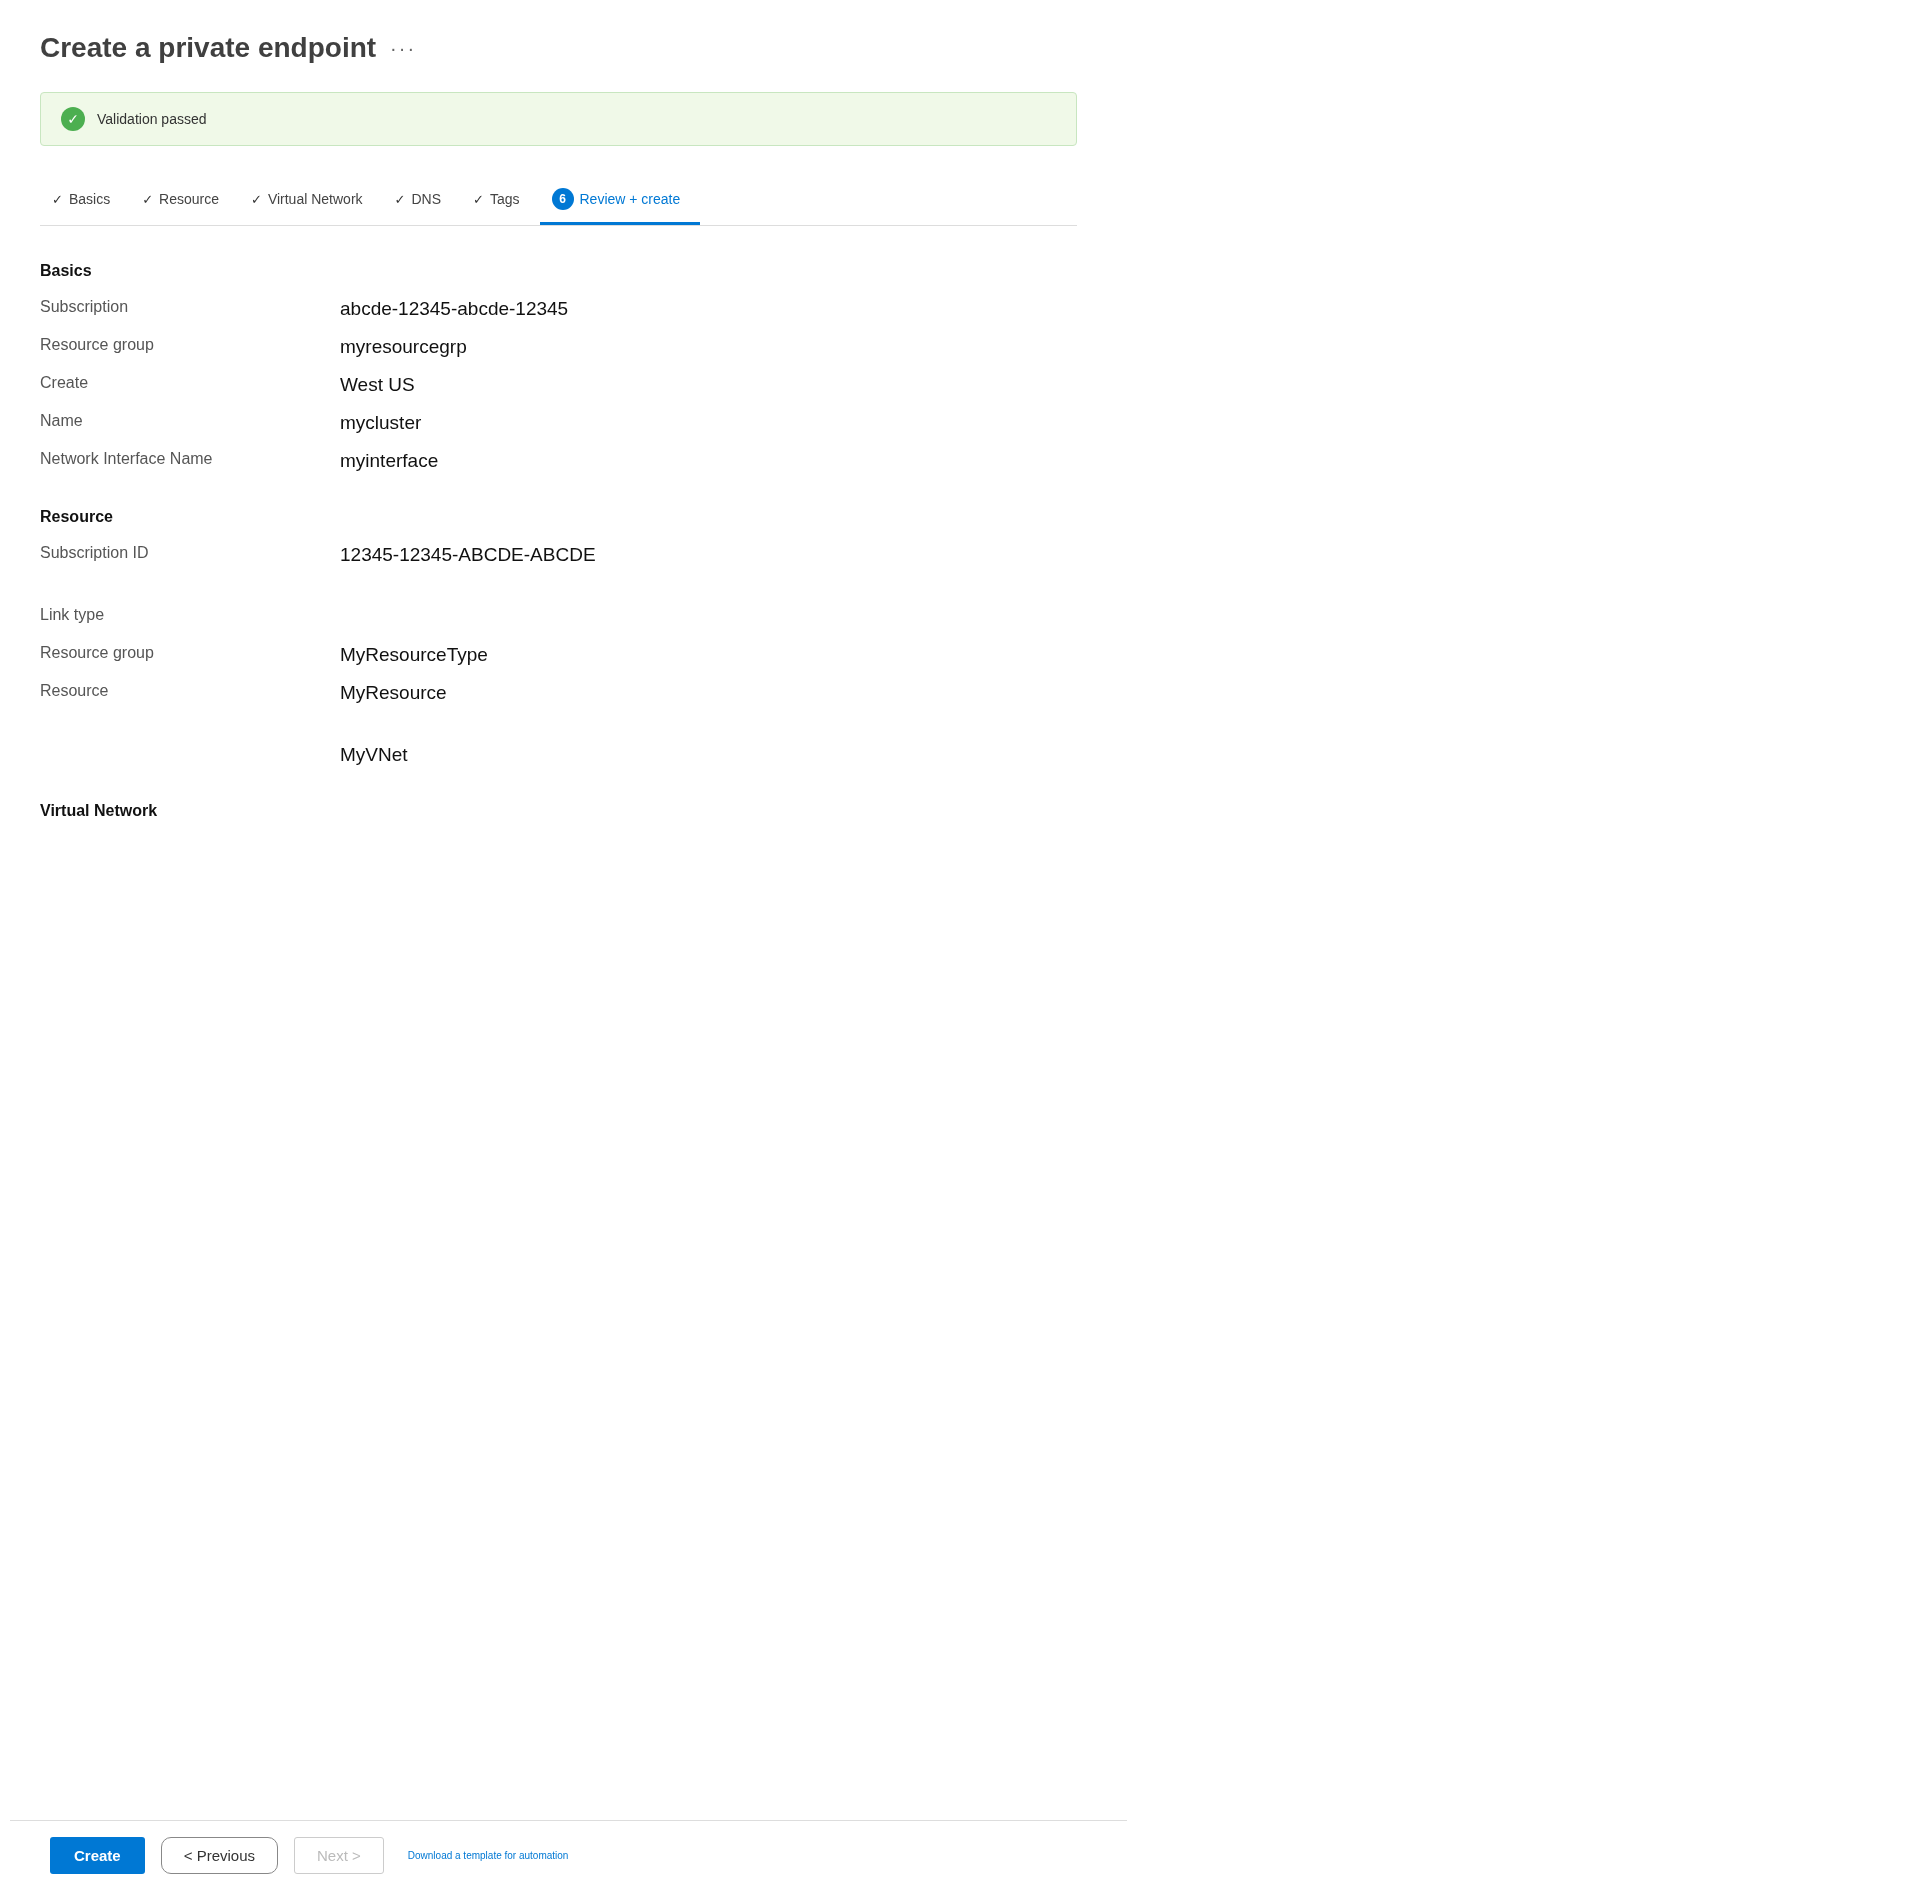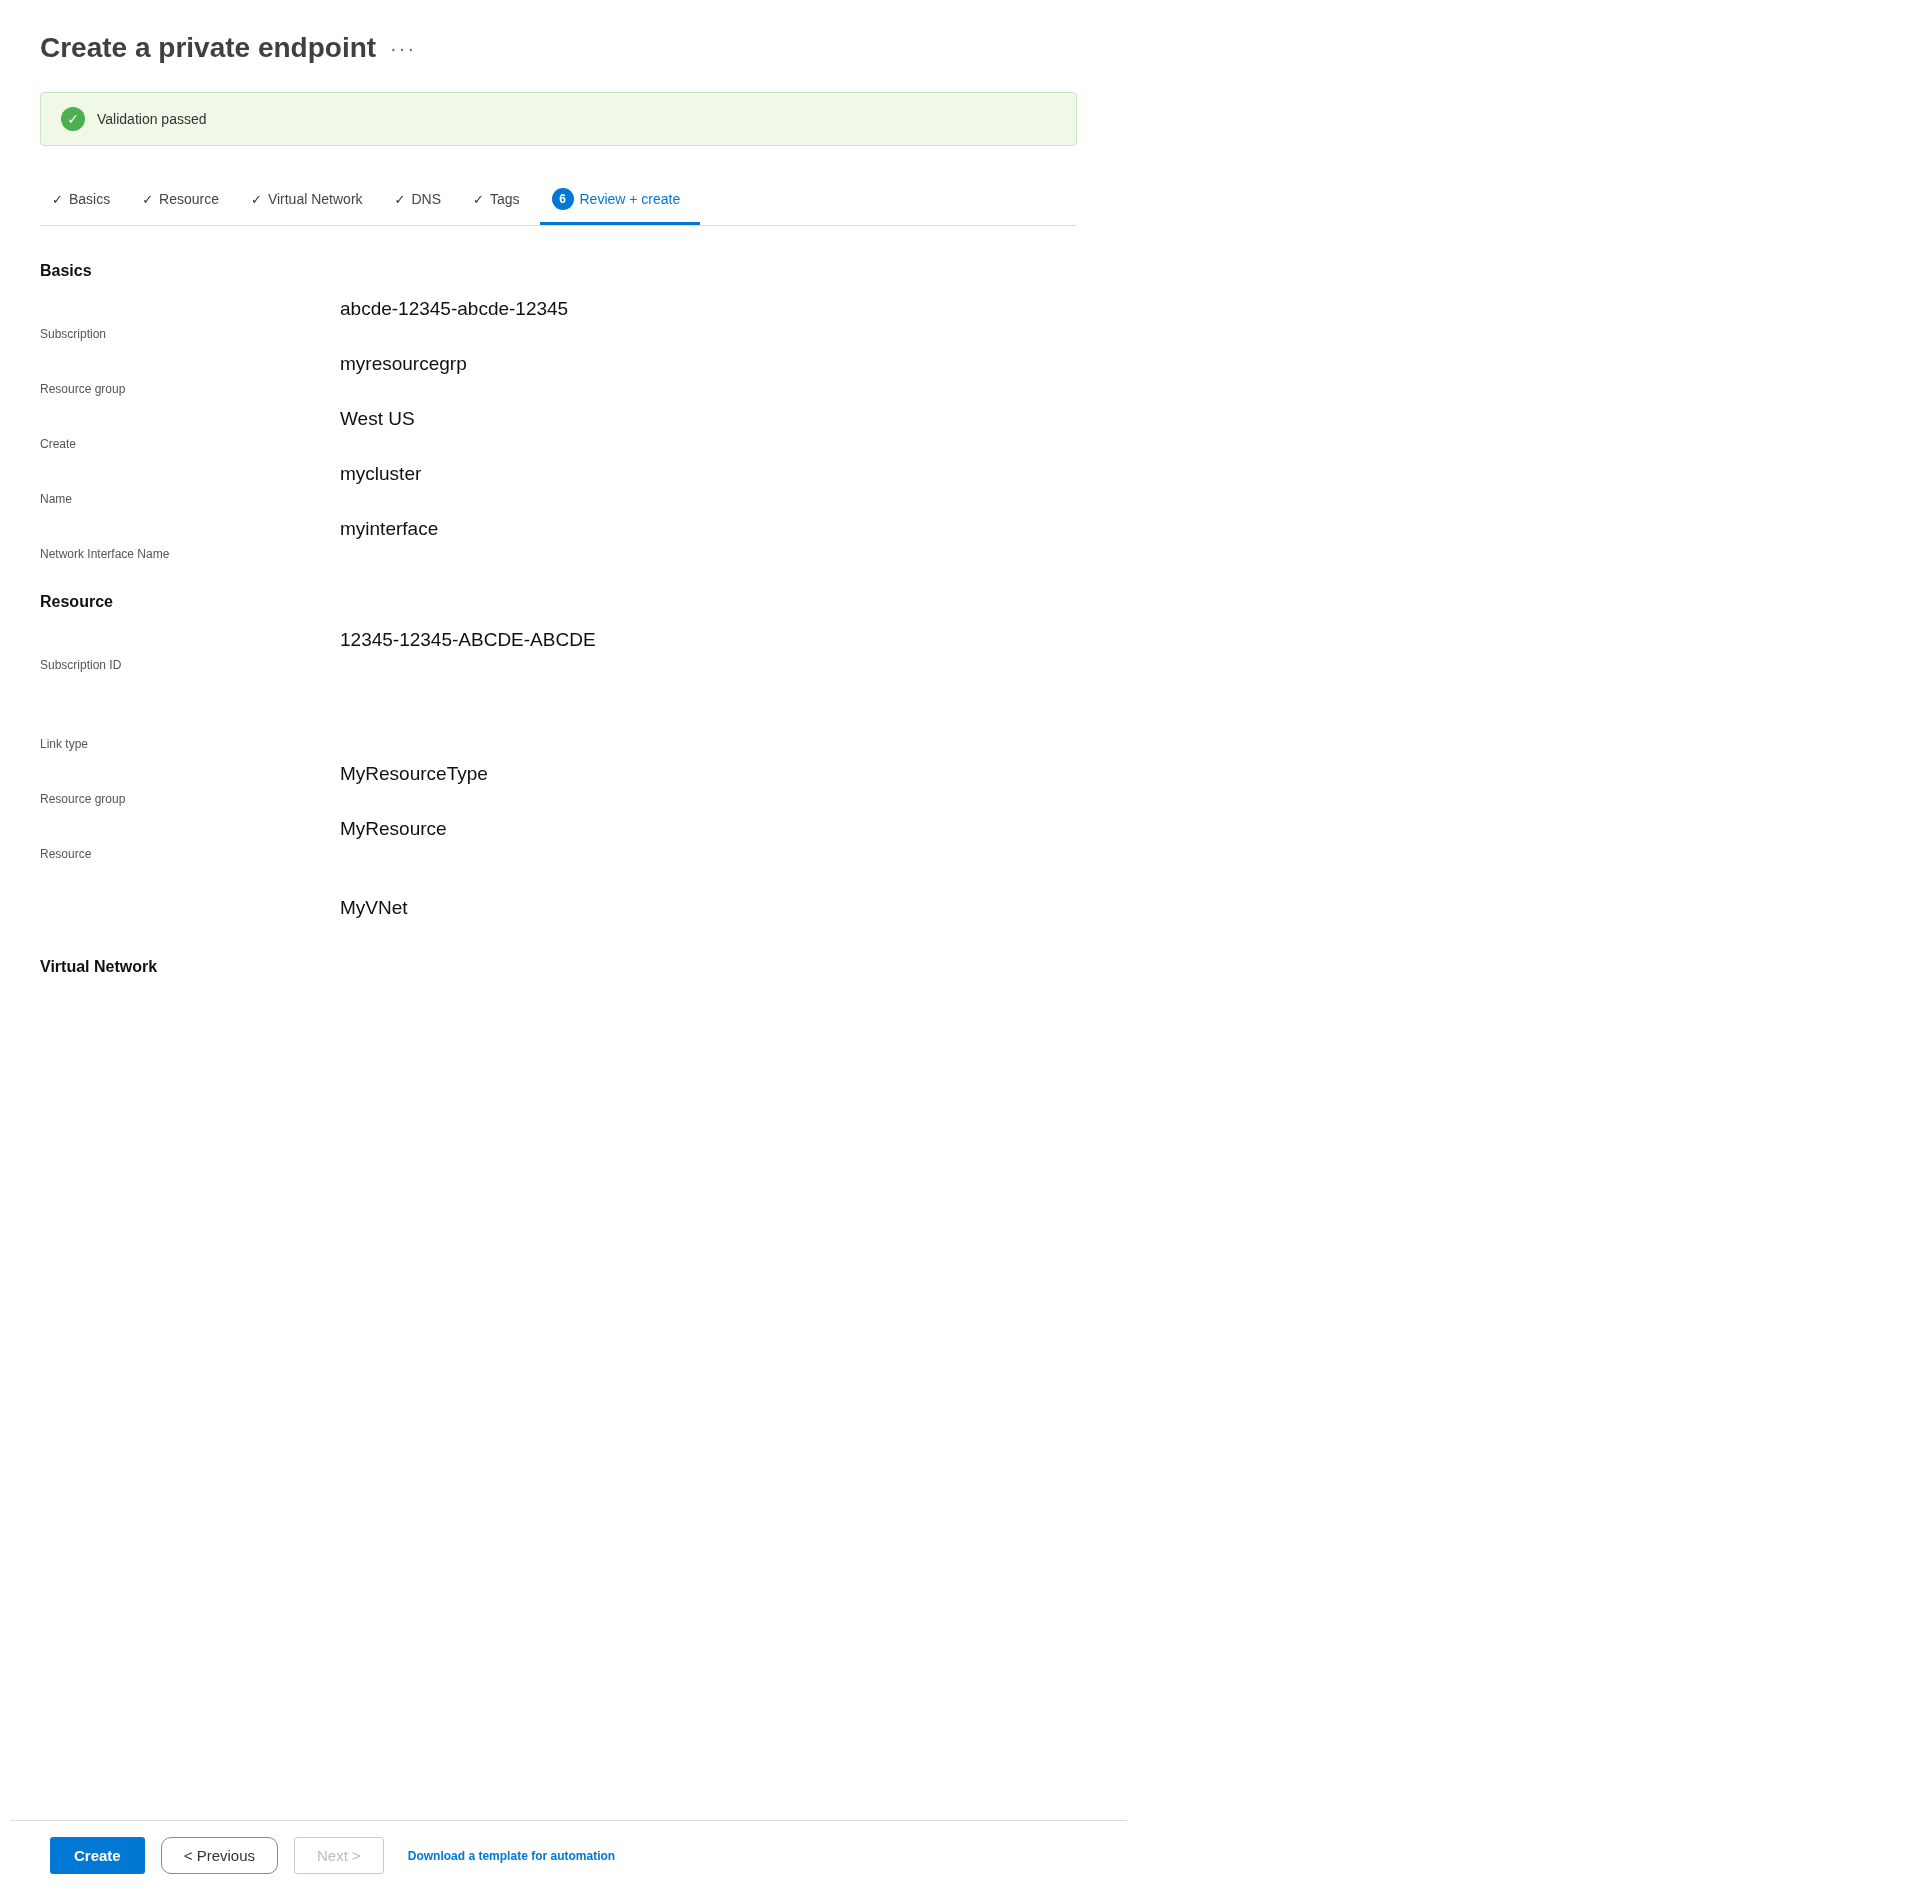--- a/index.html
+++ b/index.html
@@ -106,24 +106,23 @@
     }
     .field-row {
       display: flex;
       align-items: flex-start;
       margin-bottom: 10px;
       min-height: 28px;
     }
     .field-label {
       width: 300px;
       color: #555;
-      font-size: 12px;
+      font-size: 16px;
       padding-top: 2px;
       flex-shrink: 0;
-      margin-top: 29px;
     }
     .field-value {
       color: #111;
       font-size: 19px;
       padding-top: 2px;
     }
     .section-gap {
       margin-bottom: 32px;
     }
     
@@ -163,25 +162,24 @@
       color: #aaa;
       border: 1.5px solid #ccc;
       border-radius: 3px;
       padding: 9px 22px;
       font-size: 15px;
       cursor: not-allowed;
       color: #bbb;
     }
     .link-download {
       color: #0078d4;
-      font-size: 12px;
+      font-size: 10px;
       text-decoration: none;
       cursor: pointer;
       margin-left: 8px;
-      font-weight: bold;
     }
     .empty-field-row {
       min-height: 18px;
       margin-bottom: 6px;
     }
   </style>
 </head>
 <body>
 
 <div class="page-title-row">

